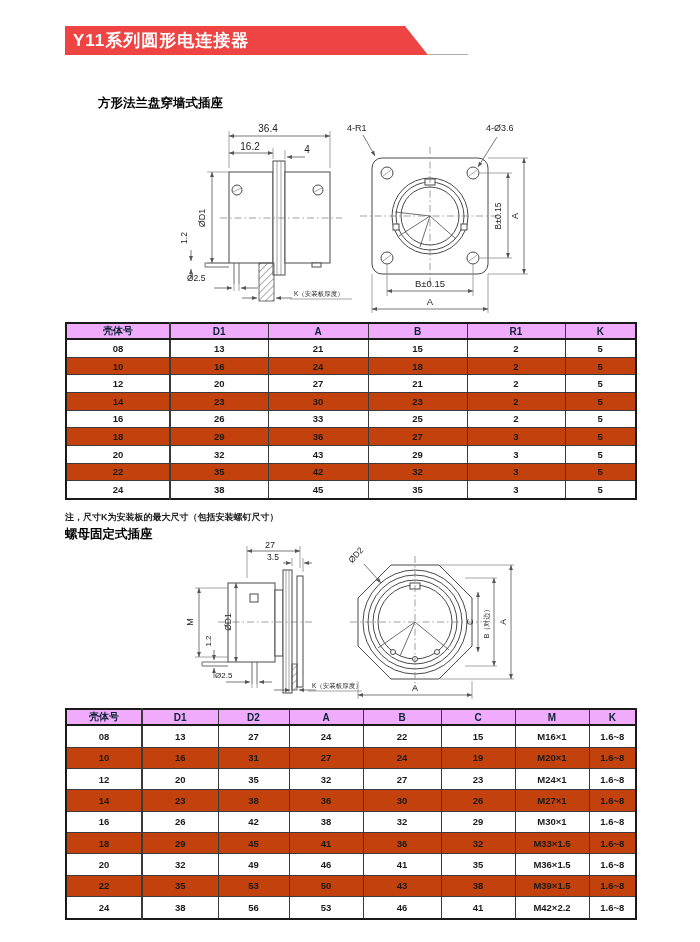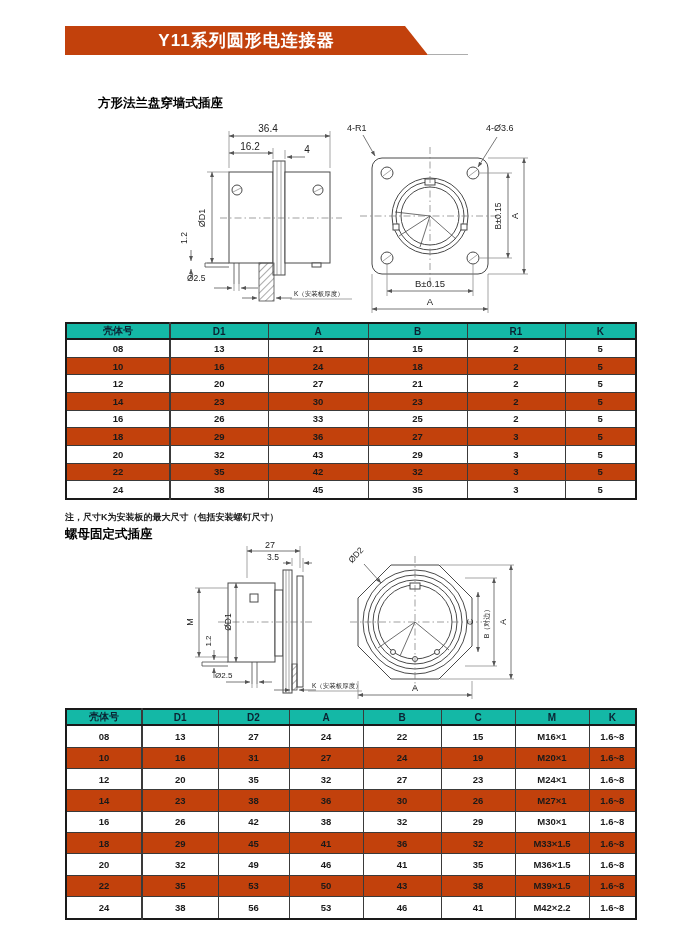--- a/index.html
+++ b/index.html
@@ -3,44 +3,44 @@
 <meta charset="utf-8">
 <style>
   html,body{margin:0;padding:0;background:#e8e8e8;}
   .page{
     position:relative;width:700px;height:942px;background:#ffffff;
     font-family:"Liberation Sans","DejaVu Sans",sans-serif;overflow:hidden;
     margin:0 auto;
   }
   .banner{
     position:absolute;left:65px;top:26px;width:363px;height:29px;
-    background:#c2410c;
+    background:#ef4444;
     clip-path:polygon(0 0,340px 0,363px 100%,0 100%);
     color:#ffffff;font-weight:bold;font-size:17px;line-height:29px;
-    padding-left:0;box-sizing:border-box;letter-spacing:1px;text-align:center;
+    padding-left:8px;box-sizing:border-box;letter-spacing:1px;
   }
   .banner-underline{
     position:absolute;left:428px;top:54px;width:40px;height:1px;background:#adadad;
   }
   .sec-title{
     position:absolute;left:65px;margin:0;font-size:12.5px;font-weight:bold;color:#000;
   }
   #sec1-title{top:95px;margin-left:33px;}
   #sec2-title{top:526px;}
   .note{
     position:absolute;left:65px;top:511px;font-size:9px;font-weight:600;color:#222;
   }
   table{
     position:absolute;left:65px;width:570px;border-collapse:collapse;table-layout:fixed;
     font-size:9.5px;text-align:center;color:#1a1a1a;border:2px solid #1a1a1a;
   }
   #table1{top:322px;height:178px;}
   #table2{top:708px;height:212px;}
   th,td{border:1px solid #3a3a3a;padding:0;overflow:hidden;white-space:nowrap;}
-  th{background:#14b8a6;font-weight:bold;font-size:10px;color:#0b2333;}
+  th{background:#f0abfc;font-weight:bold;font-size:10px;color:#0b2333;}
   thead th{border-bottom:2px solid #1a1a1a;}
   td{background:#ffffff;font-weight:600;}
   tr.alt td{background:#c2410c;}
   th:first-child,td:first-child{border-right-width:2px;}
   .draw{position:absolute;}
   .draw text{fill:#222;font-family:"Liberation Sans","DejaVu Sans",sans-serif;}
   .fw{fill:#fff;stroke:#4a4a4a;stroke-width:1;}
   .ln{stroke:#4a4a4a;stroke-width:0.8;fill:none;}
   .thin{stroke:#6a6a6a;stroke-width:0.6;fill:none;}
   .cl{stroke:#777;stroke-width:0.7;stroke-dasharray:7 3 1.5 3;fill:none;}

